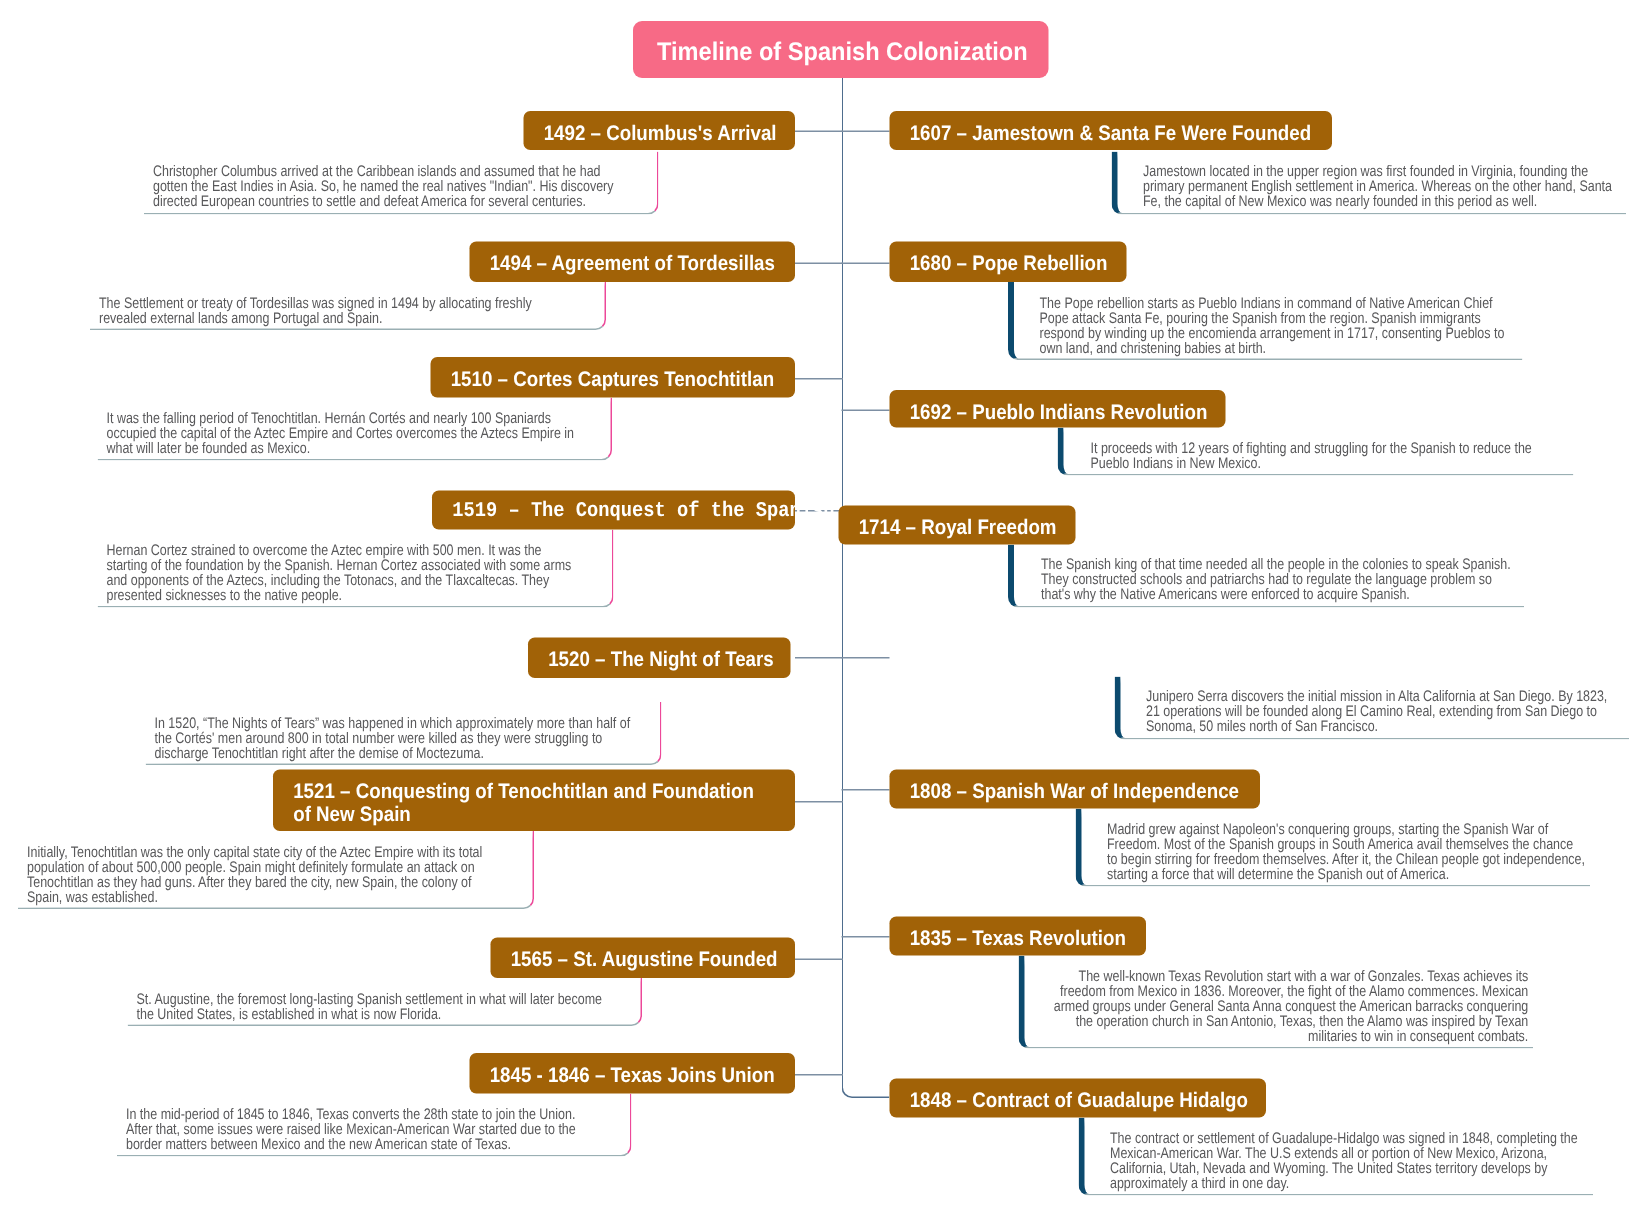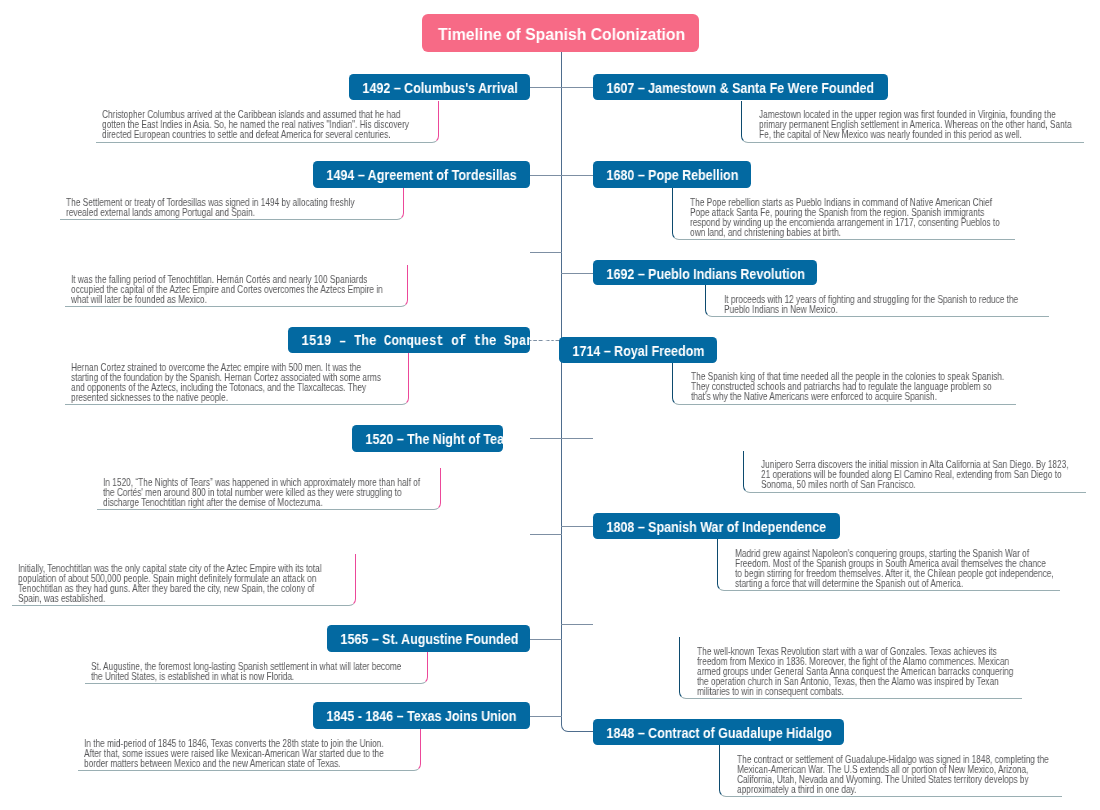--- a/index.html
+++ b/index.html
@@ -1,37 +1,37 @@
 <!DOCTYPE html>
 <html><head>
 <meta charset="utf-8">
 <title>Timeline of Spanish Colonization</title>
 <style>
   html,body{margin:0;padding:0;}
   body{width:1100px;height:810px;background:#ffffff;
        font-family:"Liberation Sans",sans-serif;overflow:hidden;
        -webkit-font-smoothing:antialiased;}
   #canvas{position:relative;width:1100px;height:810px;opacity:0.9999;}
-  .node{position:absolute;background:#0369a1;color:#ffffff;border-radius:4.5px;
+  .node{position:absolute;background:#a16207;color:#ffffff;border-radius:4.5px;
         box-sizing:border-box;z-index:5;}
   .node .tx{display:block;font-weight:bold;font-size:14px;line-height:14.9px;
         white-space:nowrap;transform:scaleX(0.892) translateZ(0);transform-origin:left top;will-change:transform;
         box-sizing:border-box;padding:6.6px 14.5px 6.6px 15.1px;}
   .node.wrap .tx{white-space:normal;}
   .root{position:absolute;background:#f76a86;color:#ffffff;border-radius:6px;
         box-sizing:border-box;z-index:5;}
   .root .tx{display:block;font-weight:bold;font-size:17px;line-height:22px;
         white-space:nowrap;transform:scaleX(0.9254) translateZ(0);transform-origin:left top;will-change:transform;
         box-sizing:border-box;padding:10px 15px 6px 15px;}
   .detail{position:absolute;box-sizing:border-box;background:#fff;z-index:2;}
   .detail .tx{display:block;font-size:10.2px;line-height:10px;color:#58585a;
         transform:scaleX(0.8155) translateZ(0);transform-origin:left top;will-change:transform;box-sizing:border-box;}
   .detail.l{border-right:1px solid #ec4899;border-bottom:1px solid #9aafb3;
             border-bottom-right-radius:7px;}
-  .detail.r{border-left:1px solid #0c4a6e;border-bottom:1px solid #9aafb3;
+  .detail.r{border-left:4px solid #0c4a6e;border-bottom:1px solid #9aafb3;
             border-bottom-left-radius:7px;}
   .spine{position:absolute;border-left:1.4px solid #4e6d8d;border-bottom:1.4px solid #4e6d8d;
          border-bottom-left-radius:7px;box-sizing:border-box;z-index:1;}
   .hline{position:absolute;background:#7d8fa3;height:1.2px;z-index:1;}
 </style>
 </head>
 <body>
 
 <div id="canvas">
   <div class="spine" style="left:561px;top:52px;width:32px;height:680px;"></div>
@@ -52,25 +52,31 @@
   <div class="hline" style="left:561px;top:624px;width:32px;"></div>
   <div class="root" style="left:422px;top:14px;width:277px;height:38px;text-align:right;">
       <span class="tx" style="width:299.33px;">Timeline of Spanish Colonization</span>
     </div>
   <div class="node" style="left:348.5px;top:74.3px;width:181.0px;height:26.200000000000003px;">
       <span class="tx" style="width:202.91px;">1492 – Columbus's Arrival</span>
     </div>
   <div class="node" style="left:312.5px;top:161.4px;width:217.0px;height:26.799999999999983px;">
       <span class="tx" style="width:243.27px;">1494 – Agreement of Tordesillas</span>
     </div>
+  <div class="node" style="left:286.5px;top:238.4px;width:243.0px;height:26.799999999999983px;">
+      <span class="tx" style="width:272.42px;">1510 – Cortes Captures Tenochtitlan</span>
+    </div>
   <div class="node" style="left:287.5px;top:326.6px;width:242.0px;height:26.5px;font-family:Liberation Mono, monospace;">
       <span class="tx" style="width:271.3px;">1519 – The Conquest of the Spanish</span>
     </div>
-  <div class="node" style="left:352.0px;top:424.9px;width:151px;height:26.700000000000045px;">
+  <div class="node" style="left:352.0px;top:424.9px;width:175px;height:26.700000000000045px;">
       <span class="tx" style="width:198.99px;">1520 – The Night of Tears</span>
+    </div>
+  <div class="node wrap" style="left:181.5px;top:512.8px;width:348.0px;height:41.40000000000009px;">
+      <span class="tx" style="width:390.13px;">1521 – Conquesting of Tenochtitlan and Foundation of New Spain</span>
     </div>
   <div class="node" style="left:326.5px;top:625.3px;width:203.0px;height:26.700000000000045px;">
       <span class="tx" style="width:227.58px;">1565 – St. Augustine Founded</span>
     </div>
   <div class="node" style="left:313.0px;top:702.2px;width:216.5px;height:27.0px;">
       <span class="tx" style="width:242.71px;">1845 - 1846 – Texas Joins Union</span>
     </div>
   <div class="node" style="left:593.0px;top:74.3px;width:295.0px;height:26.200000000000003px;">
       <span class="tx" style="width:330.72px;">1607 – Jamestown &amp; Santa Fe Were Founded</span>
     </div>
@@ -78,20 +84,23 @@
       <span class="tx" style="width:176.57px;">1680 – Pope Rebellion</span>
     </div>
   <div class="node" style="left:593.0px;top:260.1px;width:224.0px;height:25.19999999999999px;">
       <span class="tx" style="width:251.12px;">1692 – Pueblo Indians Revolution</span>
     </div>
   <div class="node" style="left:559px;top:336.6px;width:158.0px;height:26.099999999999966px;">
       <span class="tx" style="width:177.13px;">1714 – Royal Freedom</span>
     </div>
   <div class="node" style="left:593.0px;top:513.0px;width:247.0px;height:26.200000000000045px;">
       <span class="tx" style="width:276.91px;">1808 – Spanish War of Independence</span>
+    </div>
+  <div class="node" style="left:593.0px;top:611.0px;width:171.0px;height:26.399999999999977px;">
+      <span class="tx" style="width:191.7px;">1835 – Texas Revolution</span>
     </div>
   <div class="node" style="left:593.0px;top:718.7px;width:251.0px;height:26.5px;">
       <span class="tx" style="width:281.39px;">1848 – Contract of Guadalupe Hidalgo</span>
     </div>
   <div class="detail l" style="left:95.5px;top:100.5px;width:343.5px;height:42.0px;padding:9.5px 0 4px 6px;">
       <span class="tx" style="width:391.0px;">Christopher Columbus arrived at the Caribbean islands and assumed that he had gotten the East Indies in Asia. So, he named the real natives "Indian". His discovery directed European countries to settle and defeat America for several centuries.</span>
     </div>
   <div class="detail l" style="left:60px;top:188.2px;width:343.5px;height:32.0px;padding:9.5px 0 4px 6px;">
       <span class="tx" style="width:391.0px;">The Settlement or treaty of Tordesillas was signed in 1494 by allocating freshly revealed external lands among Portugal and Spain.</span>
     </div>
@@ -124,19 +133,19 @@
     </div>
   <div class="detail r" style="left:672.0px;top:362.7px;width:343.5px;height:42.0px;padding:9.5px 0 4px 17.7px;">
       <span class="tx" style="width:391.0px;">The Spanish king of that time needed all the people in the colonies to speak Spanish. They constructed schools and patriarchs had to regulate the language problem so that's why the Native Americans were enforced to acquire Spanish.</span>
     </div>
   <div class="detail r" style="left:742.5px;top:450.6px;width:343.5px;height:42.0px;padding:9.5px 0 4px 17.7px;">
       <span class="tx" style="width:391.0px;">Junipero Serra discovers the initial mission in Alta California at San Diego. By 1823, 21 operations will be founded along El Camino Real, extending from San Diego to Sonoma, 50 miles north of San Francisco.</span>
     </div>
   <div class="detail r" style="left:716.5px;top:539.2px;width:343.5px;height:52.0px;padding:9.5px 0 4px 17.7px;">
       <span class="tx" style="width:391.0px;">Madrid grew against Napoleon's conquering groups, starting the Spanish War of Freedom. Most of the Spanish groups in South America avail themselves the chance to begin stirring for freedom themselves. After it, the Chilean people got independence, starting a force that will determine the Spanish out of America.</span>
     </div>
-  <div class="detail r" style="left:678.5px;top:637.4px;width:343.5px;height:62.0px;padding:9.5px 0 4px 17.7px;">
+  <div class="detail r" style="left:678.5px;top:637.4px;width:343.5px;height:62.0px;padding:9.5px 0 4px 17.7px;text-align:right;">
       <span class="tx" style="width:391.0px;">The well-known Texas Revolution start with a war of Gonzales. Texas achieves its freedom from Mexico in 1836. Moreover, the fight of the Alamo commences. Mexican armed groups under General Santa Anna conquest the American barracks conquering the operation church in San Antonio, Texas, then the Alamo was inspired by Texan militaries to win in consequent combats.</span>
     </div>
   <div class="detail r" style="left:718.5px;top:745.2px;width:343.5px;height:52.0px;padding:9.5px 0 4px 17.7px;">
       <span class="tx" style="width:391.0px;">The contract or settlement of Guadalupe-Hidalgo was signed in 1848, completing the Mexican-American War. The U.S extends all or portion of New Mexico, Arizona, California, Utah, Nevada and Wyoming. The United States territory develops by approximately a third in one day.</span>
     </div>
 </div>
 
 </body></html>

